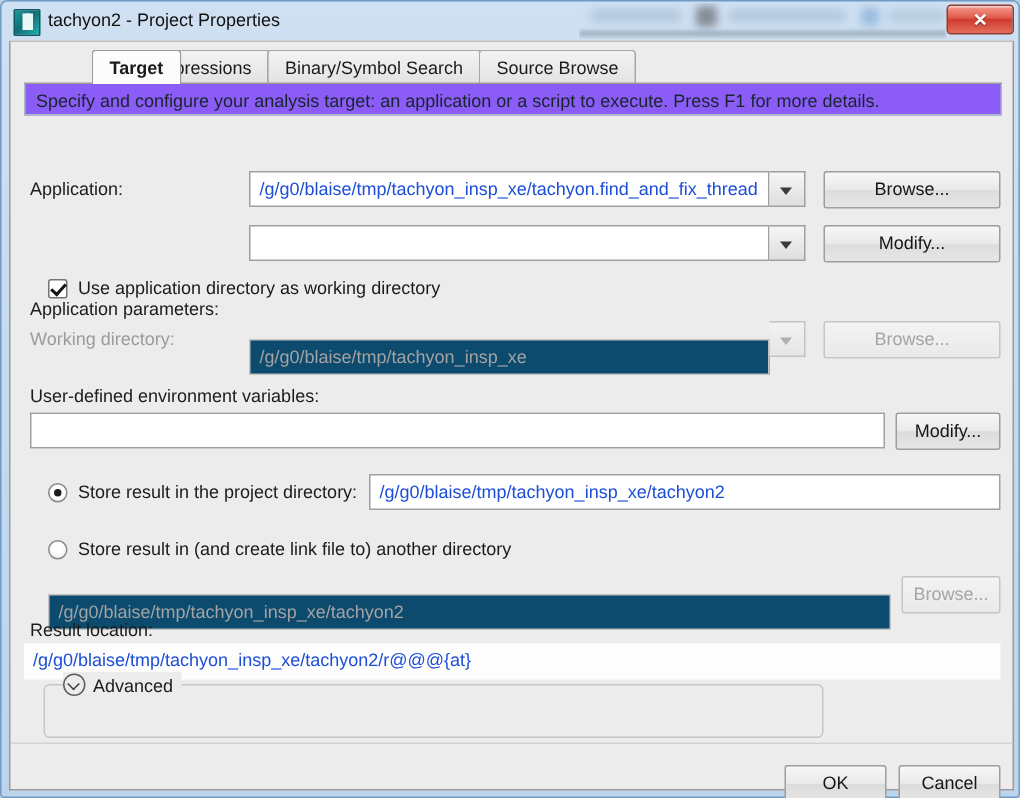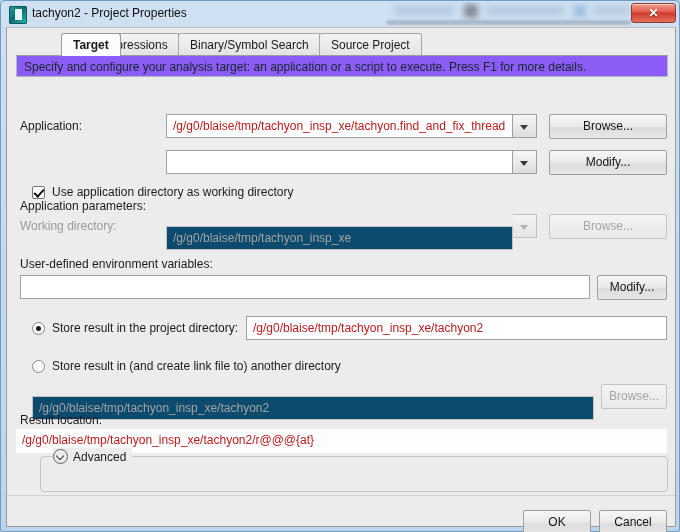--- a/index.html
+++ b/index.html
@@ -175,21 +175,21 @@
   }
   .row-label.disabled { color: #9b9b9b; }
 
   
   .field {
     position: absolute;
     box-sizing: border-box;
     background: #ffffff;
     border: 1px solid #a0a0a0;
     font-size: 12px;
-    color: #b91c1c;
+    color: #1d4ed8;
     padding: 0 6px;
     line-height: 22px;
     height: 24px;
     overflow: hidden;
     white-space: nowrap;
   }
   .field.disabled {
     background: #0c4a6e;
     border-color: #c3c3c3;
     color: #a3a3a3;
@@ -272,22 +272,22 @@
     position: absolute;
     left: 3px; top: 3px;
     width: 5px; height: 5px;
     border-radius: 50%;
     background: #1d1d1d;
   }
 
   
   #advanced-group {
     position: absolute;
-    left: 24px; top: 373px;
-    width: 628px; height: 36px;
+    left: 13px; top: 373px;
+    width: 520px; height: 36px;
     box-sizing: border-box;
     border: 1px solid #c6c6c6;
     border-radius: 4px;
   }
   #advanced-header {
     position: absolute;
     left: 12px; top: -9px;
     height: 17px;
     background: #ececec;
     padding: 0 6px 0 0;
@@ -345,21 +345,21 @@
       <div class="x">✕</div>
     </div>
   </div>
 
   <div id="client">
 
     <div id="tabstrip">
       <div class="tab selected" style="left:0px;margin-left:45px;">Target</div>
       <div class="tab" style="left:67px;">Suppressions</div>
       <div class="tab" style="left:162px;">Binary/Symbol Search</div>
-      <div class="tab" style="left:303px;">Source Project</div>
+      <div class="tab" style="left:303px;">Source Browse</div>
     </div>
     <div id="tab-underline"></div>
 
     <div id="hintbar">Specify and configure your analysis target: an application or a script to execute. Press F1 for more details.</div>
 
     <div id="panel">
 
       <div class="row-label" style="left:4px; top:36px;">Application:</div>
       <div class="field" style="left:150px; top:31px; width:347px;" title="/g/g0/blaise/tmp/tachyon_insp_xe/tachyon.find_and_fix_thread">/g/g0/blaise/tmp/tachyon_insp_xe/tachyon.find_and_fix_thread</div>
       <div class="combo-arrow" style="left:497px; top:31px;">

